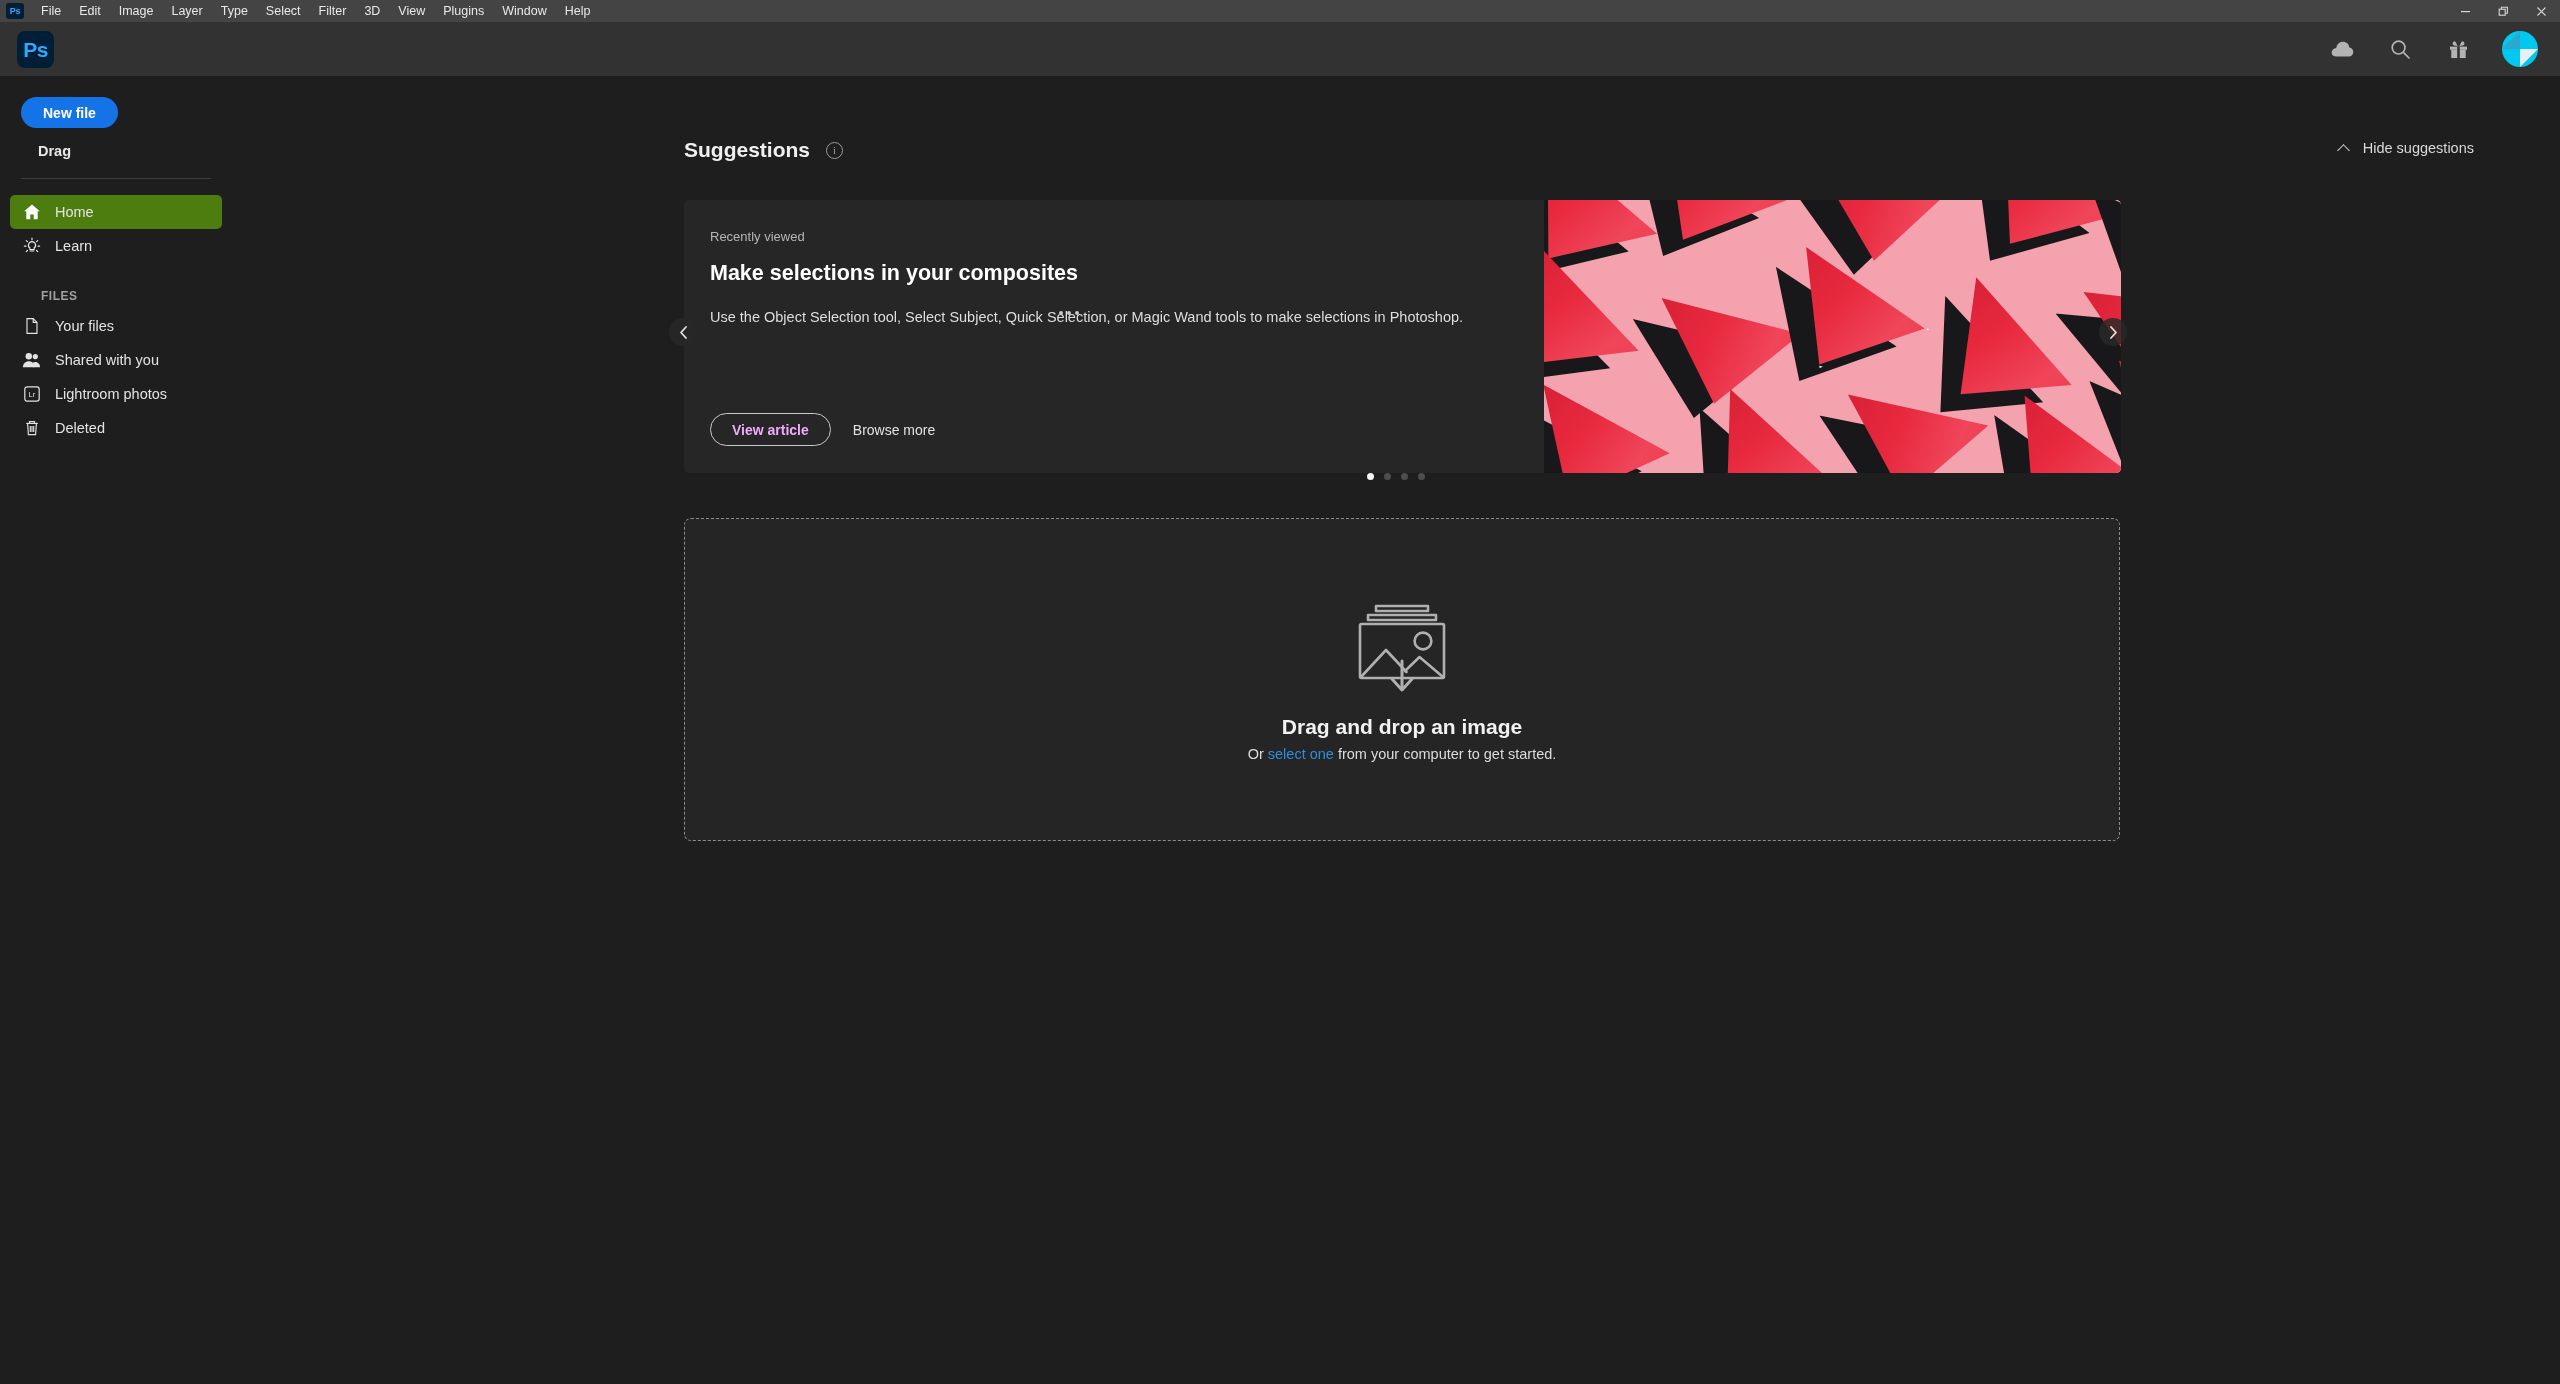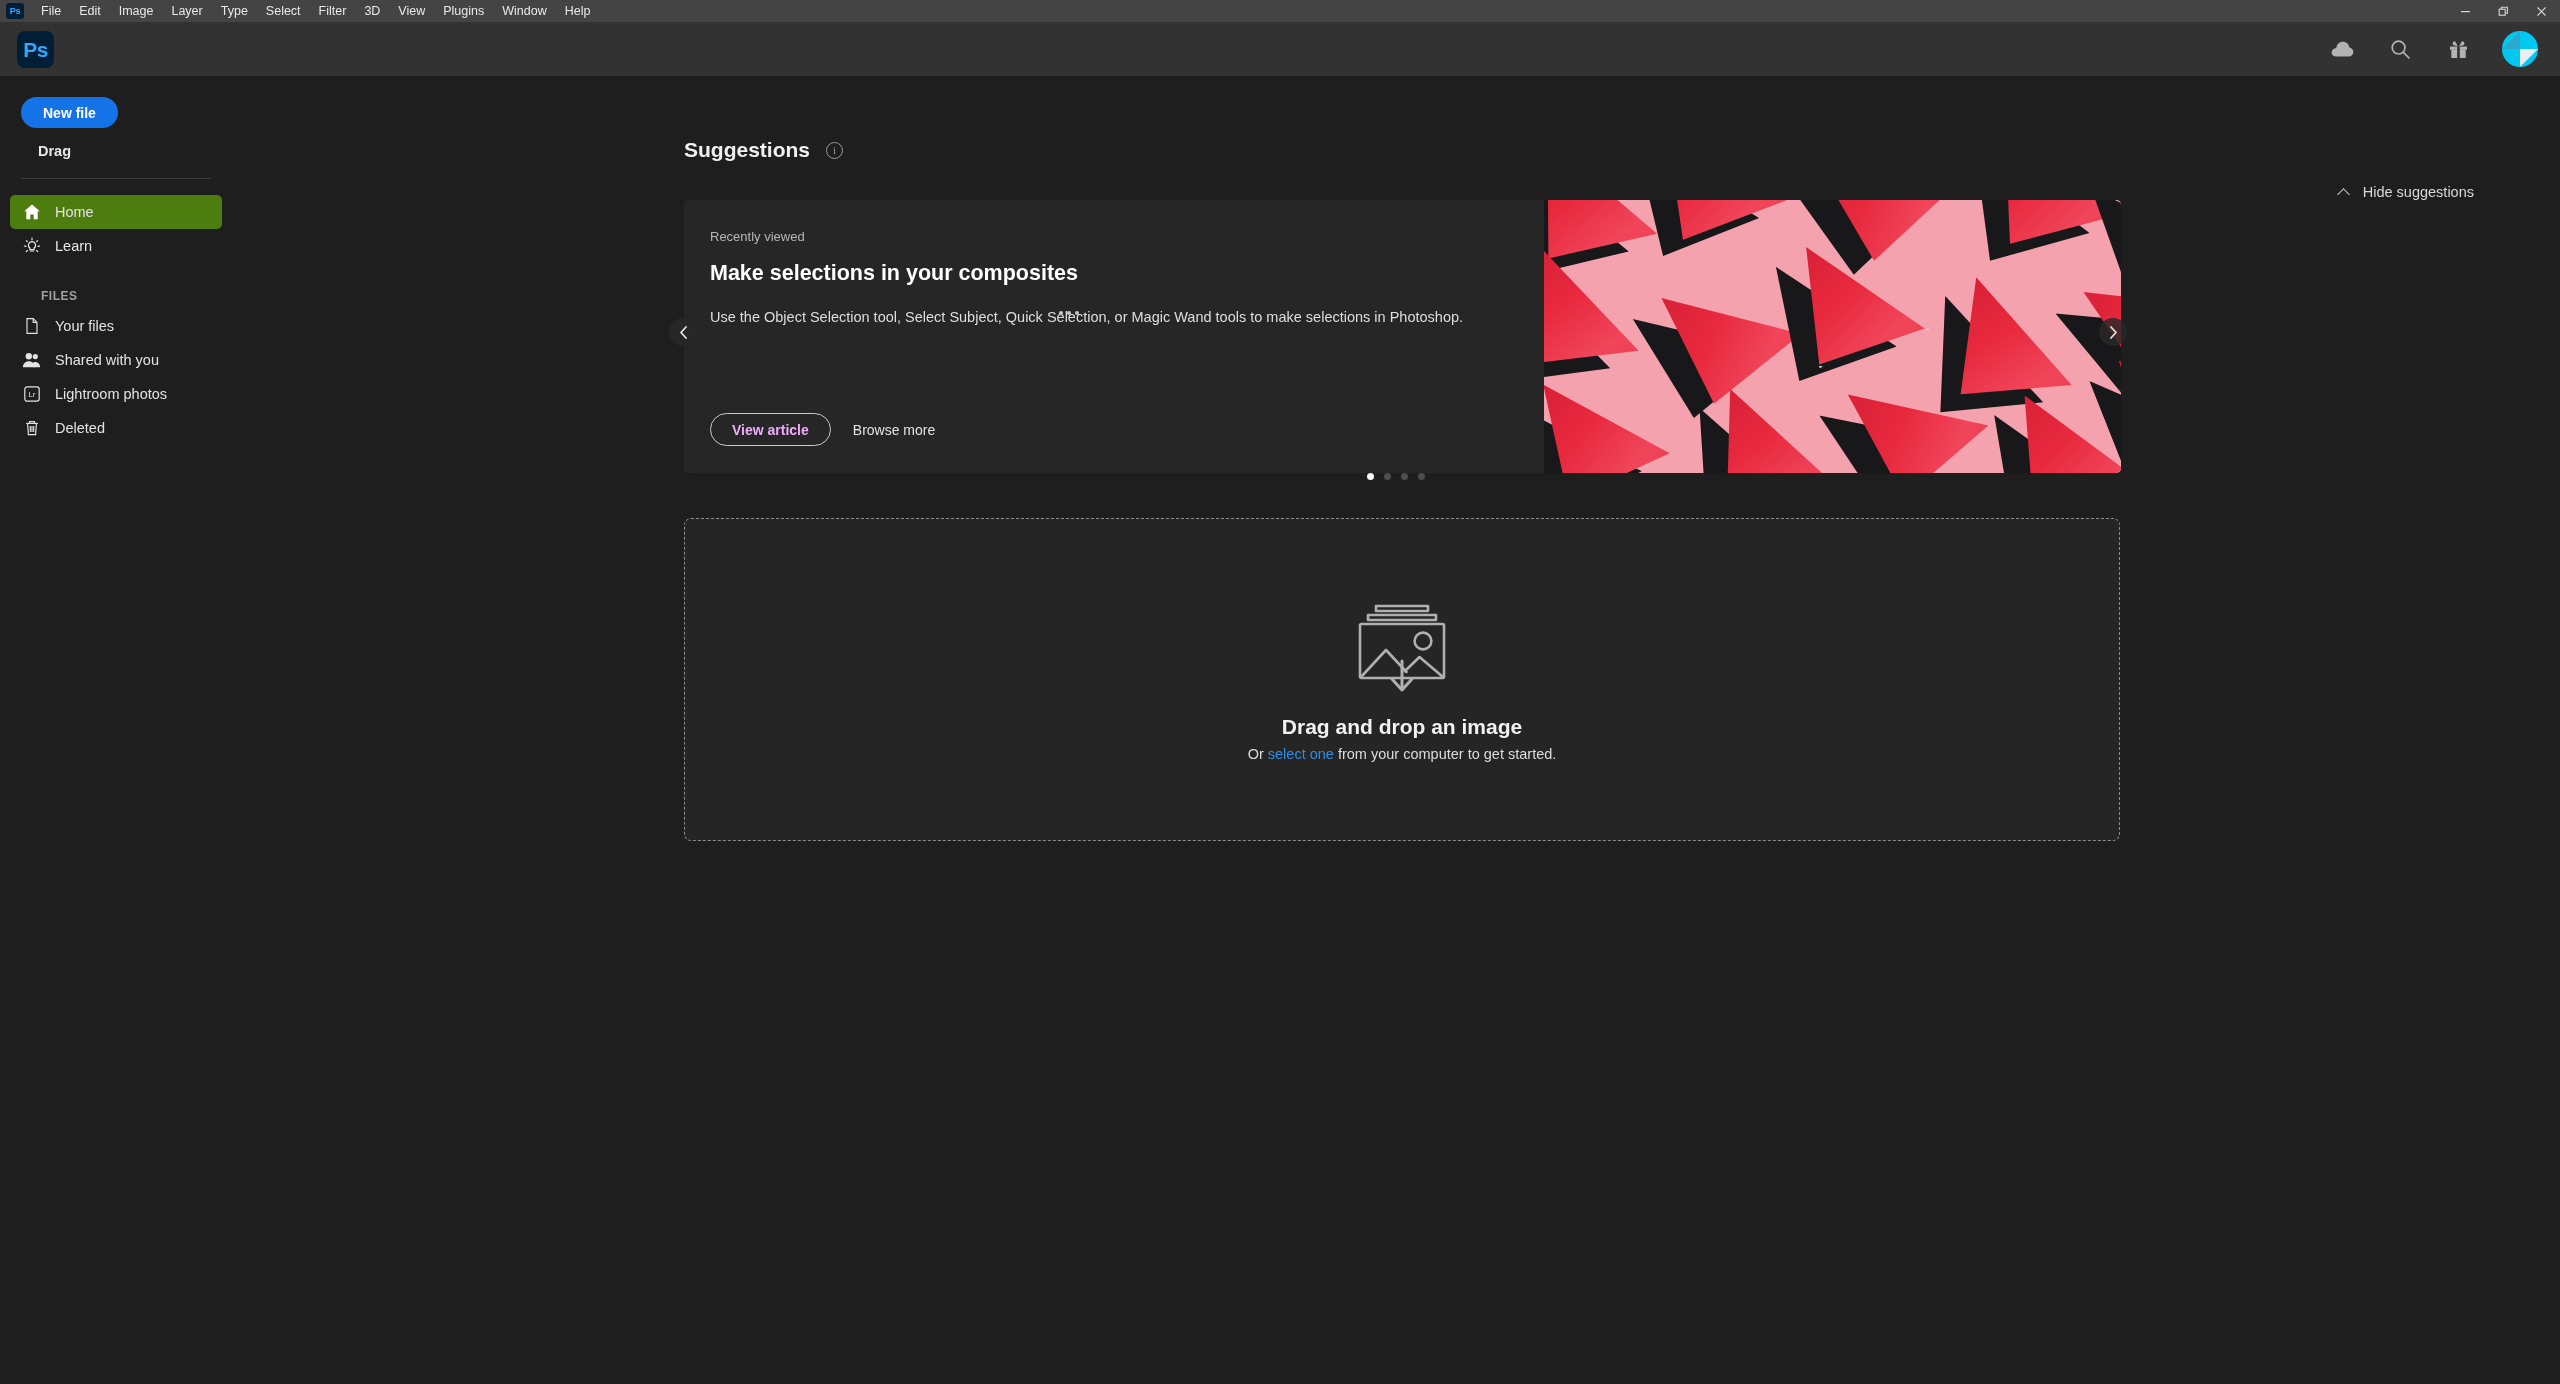--- a/index.html
+++ b/index.html
@@ -112,21 +112,21 @@
   }
   .sug-title { color: #f0f0f0; font-size: 21px; font-weight: bold; }
   .info-ico {
     width: 17px; height: 17px; border-radius: 50%; border: 1.4px solid #9b9b9b;
     color: #9b9b9b; font-size: 11px; display:flex; align-items:center; justify-content:center;
     font-family: "Liberation Serif", serif; cursor: pointer;
   }
   .hide-sug {
     position: absolute; right: 86px; top: 64px;
     display: flex; align-items: center; gap: 13px;
-    color: #d8d8d8; font-size: 14.5px; cursor: pointer; margin-top: 44px;
+    color: #d8d8d8; font-size: 14.5px; cursor: pointer;
   }
   .chev-up {
     width: 12px; height: 12px; position: relative;
   }
   .chev-up::before {
     content:''; position:absolute; left:1px; top:4px; width:8px; height:8px;
     border-left: 1.6px solid #cfcfcf; border-top: 1.6px solid #cfcfcf;
     transform: rotate(45deg);
   }
 

